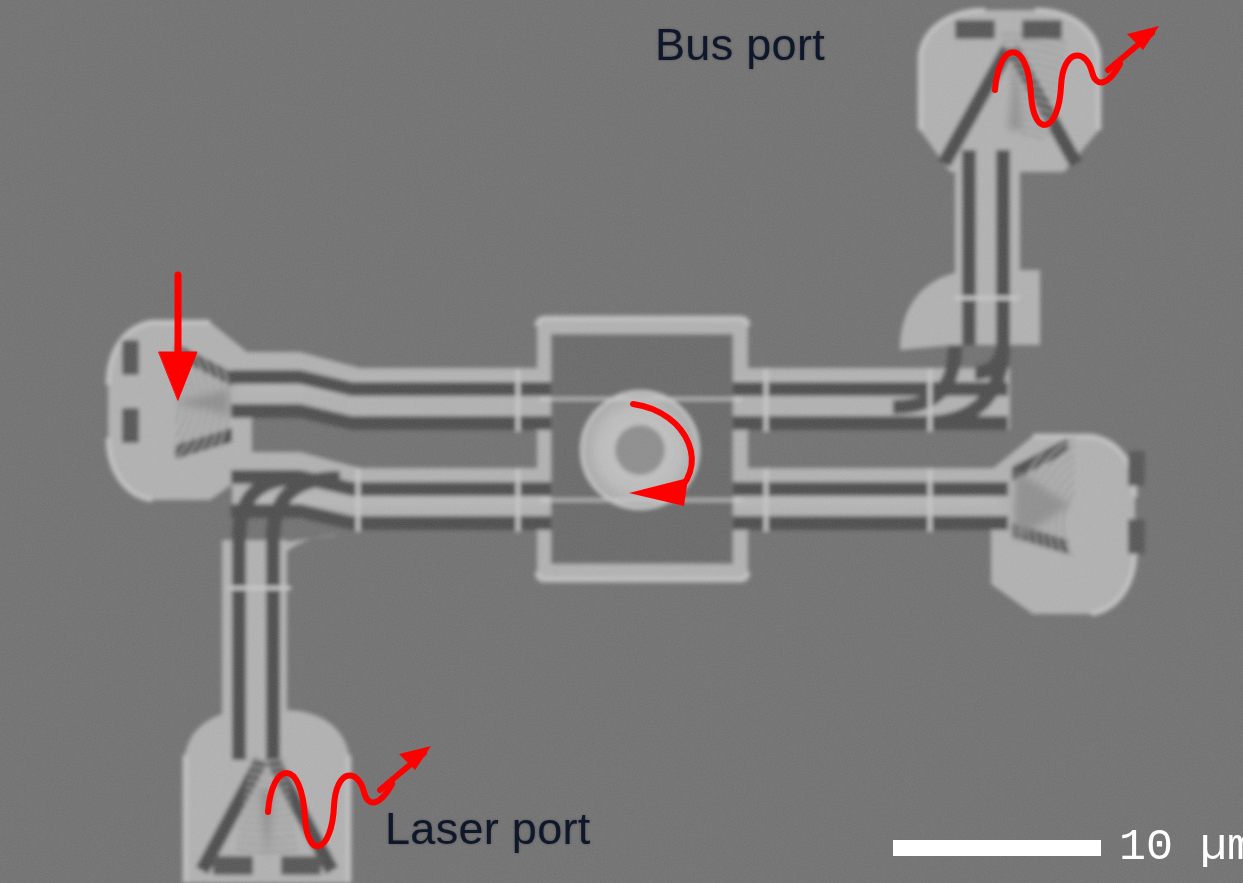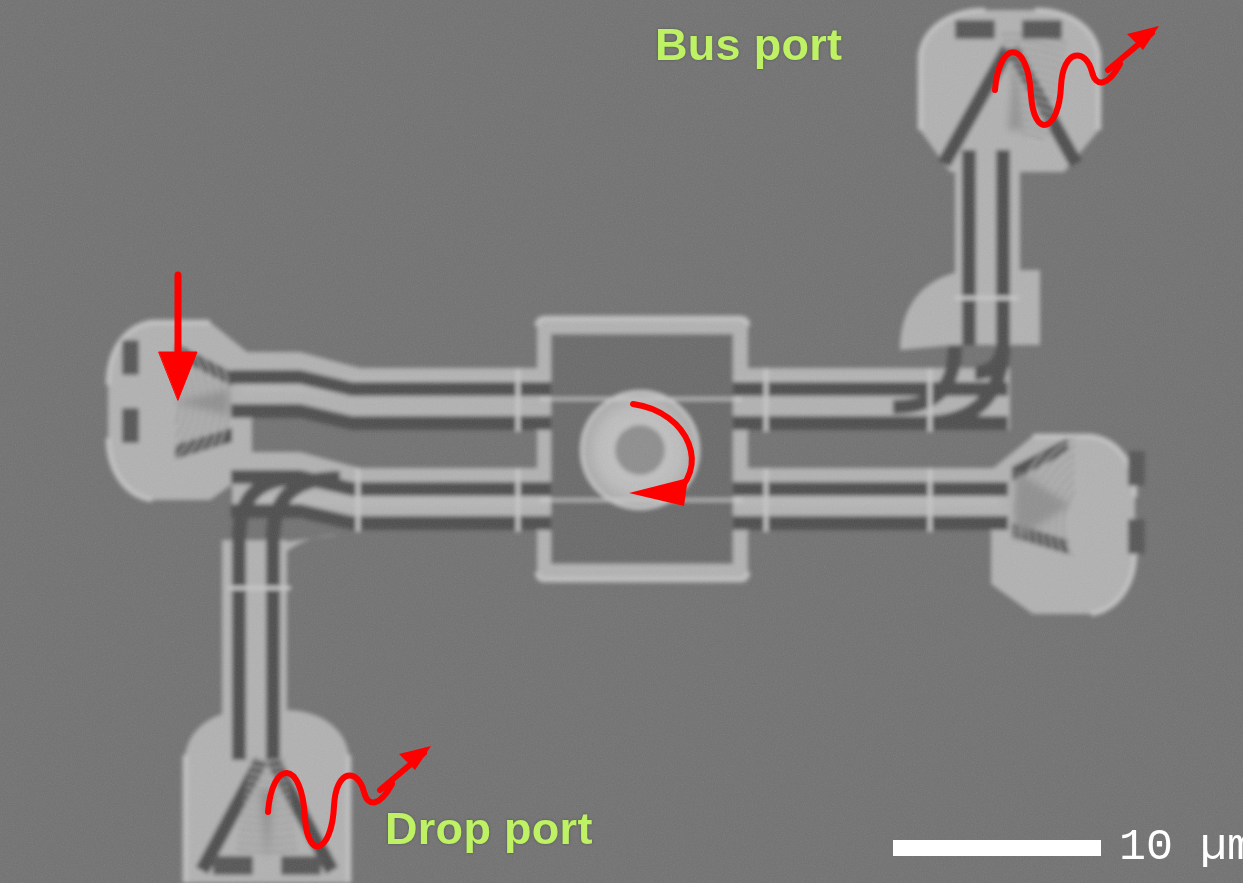--- a/index.html
+++ b/index.html
@@ -23,22 +23,22 @@
     position: absolute;
     left: 0; top: 0;
     width: 1243px;
     height: 883px;
     display: block;
   }
 
   
   .annot-label {
     position: absolute;
-    color: #bef264;
-    font-weight: 700;
+    color: #0f172a;
+    font-weight: 400;
     letter-spacing: 0.3px;
     white-space: nowrap;
     text-shadow: 0 0 3px rgba(0,0,0,0.30);
     user-select: none;
   }
   #label-laser  { left: 9px;   top: 206px; font-size: 45px; }
   #label-bus    { left: 655px; top: 19px;  font-size: 45px; }
   #label-drop   { left: 385px; top: 803px; font-size: 45px; }
 
   
@@ -336,20 +336,20 @@
                  C368,808 380,806 392,784"></path>
         <path d="M380,790 L424,753" stroke-width="6"></path>
       </g>
       <polygon points="431,746 399,754 415,770" fill="#ff0000" stroke="none"></polygon>
     </g>
   </svg>
 
 
   <div class="annot-label" id="label-bus">Bus port</div>
 
-  <div class="annot-label" id="label-drop">Drop port</div>
+  <div class="annot-label" id="label-drop">Laser port</div>
 
   <div id="scalebar-group">
     <div id="scalebar-bar"></div>
     <div id="scalebar-text">10 µm</div>
   </div>
 
 </div>
 
 </body></html>

